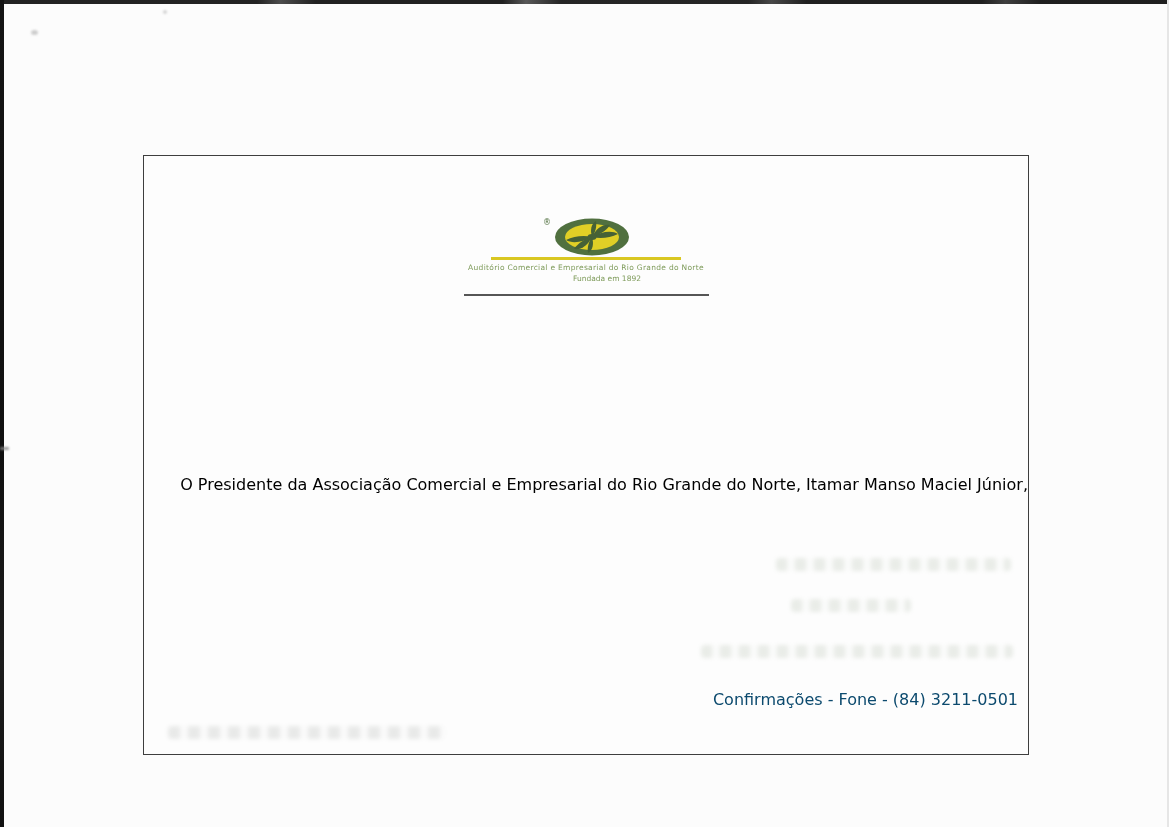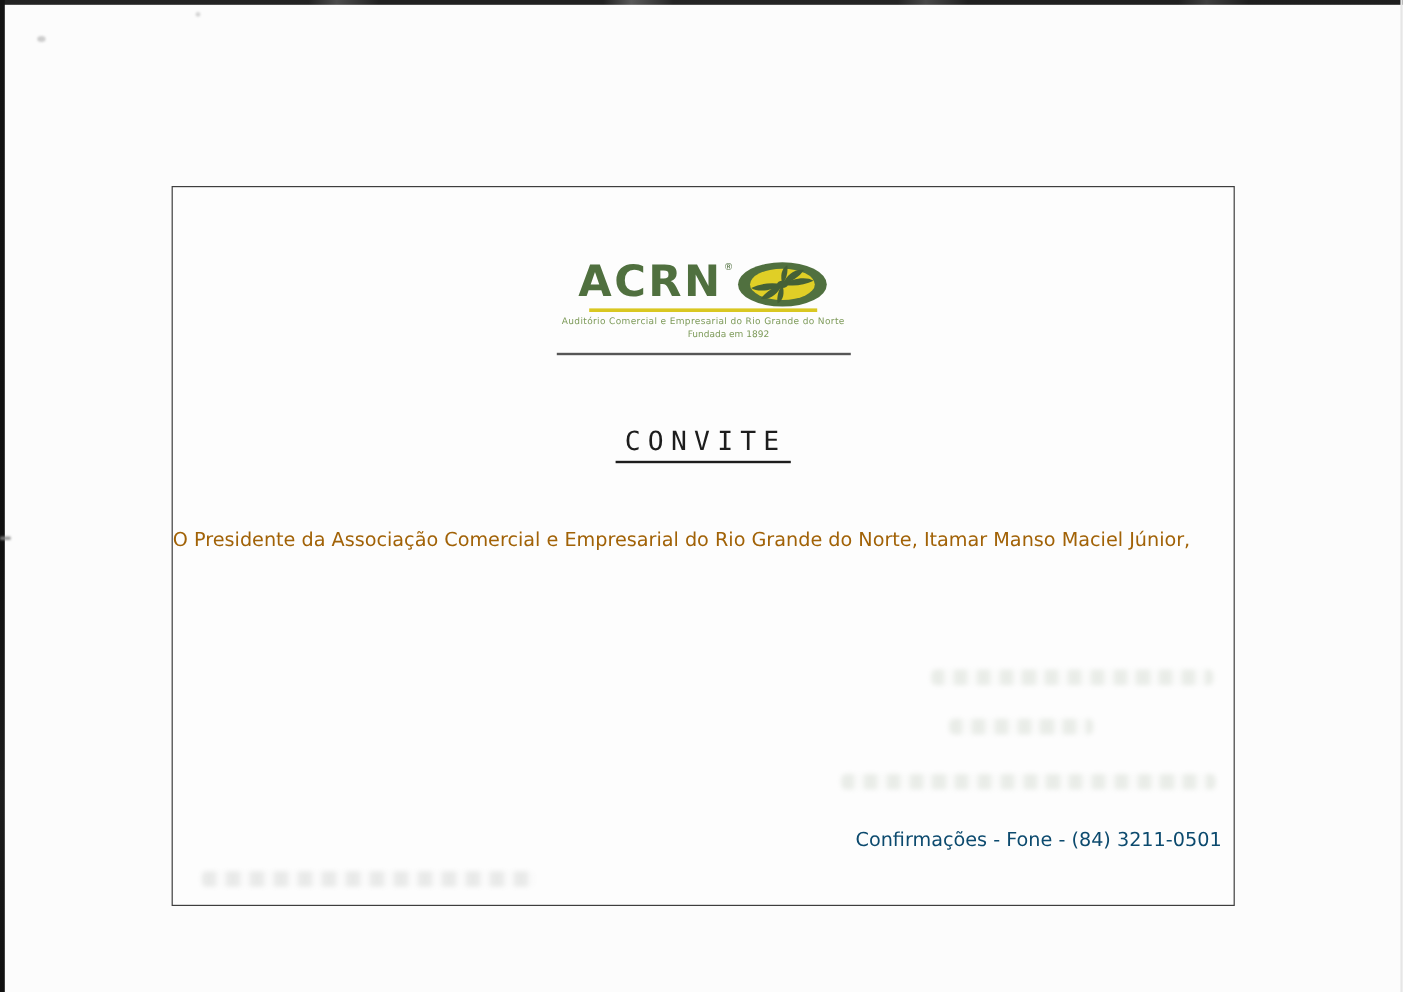--- a/index.html
+++ b/index.html
@@ -61,22 +61,22 @@
   
   .title-wrap{position:absolute;left:0;top:200px;width:100%;text-align:center;}
   .title{
     display:inline-block;
     font-family:"DejaVu Sans Mono",monospace;
     font-size:22px;letter-spacing:6px;color:#1d1d1d;
     border-bottom:2px solid #1d1d1d;padding:0 4px 3px 8px;
   }
   
   .body-line{
-    position:absolute;left:0;width:100%;text-align:left;
-    font-size:16px;color:#a16207;white-space:nowrap;
+    position:absolute;left:0;width:100%;text-align:right;
+    font-size:16px;color:#000000;white-space:nowrap;margin-top:35px;
   }
   .body-l1{top:284px;}
   .body-l2{top:322px;}
   
   .details{position:absolute;left:18px;top:392px;font-size:16px;color:#242424;}
   .detail-line{margin-bottom:12px;white-space:nowrap;}
   
   .confirm{
     position:absolute;right:10px;top:534px;
     font-size:16px;color:#0c4a6e;white-space:nowrap;
@@ -108,21 +108,20 @@
   <div class="edge-right"></div>
   <div class="speck s1"></div>
   <div class="speck s2"></div>
   <div class="speck s3"></div>
   <div class="speck s4"></div>
 
   <div class="invite-box">
 
     <div class="logo">
       <div class="logo-row">
-        <span class="logo-text">ACRN</span>
         <span class="logo-reg">®</span>
         <svg class="logo-mark" width="76" height="38" viewBox="0 0 76 38" aria-hidden="true">
           <ellipse cx="38" cy="19" rx="37" ry="18.5" fill="#50703f"></ellipse>
           <ellipse cx="38" cy="19" rx="27" ry="13" fill="#e0cf26"></ellipse>
           <g fill="#456136">
             <path d="M38,19 C46,14 58,12 64,16 C56,20 46,21 38,19 Z"></path>
             <path d="M38,19 C42,11 48,6 56,7 C52,13 45,17 38,19 Z"></path>
             <path d="M38,19 C30,24 18,26 12,22 C20,18 30,17 38,19 Z"></path>
             <path d="M38,19 C34,27 28,32 20,31 C24,25 31,21 38,19 Z"></path>
             <path d="M38,19 C36,12 37,6 42,3 C43,9 41,15 38,19 Z"></path>
@@ -131,23 +130,20 @@
           <ellipse cx="38" cy="19" rx="4.5" ry="3" fill="#456136"></ellipse>
         </svg>
       </div>
       <div class="logo-bar"></div>
       <div class="logo-sub">Auditório Comercial e Empresarial do Rio Grande do Norte</div>
       <div class="logo-founded">Fundada em 1892</div>
     </div>
 
     <div class="divider"></div>
 
-    <div class="title-wrap">
-      <span class="title">CONVITE</span>
-    </div>
 
     <div class="body-line body-l1">O Presidente da Associação Comercial e Empresarial do Rio Grande do Norte, Itamar Manso Maciel Júnior,</div>
 
     <div class="details">
     </div>
 
     <div class="confirm">Confirmações - Fone - (84) 3211-0501</div>
 
     <div class="ghost g1"></div>
     <div class="ghost g2"></div>

